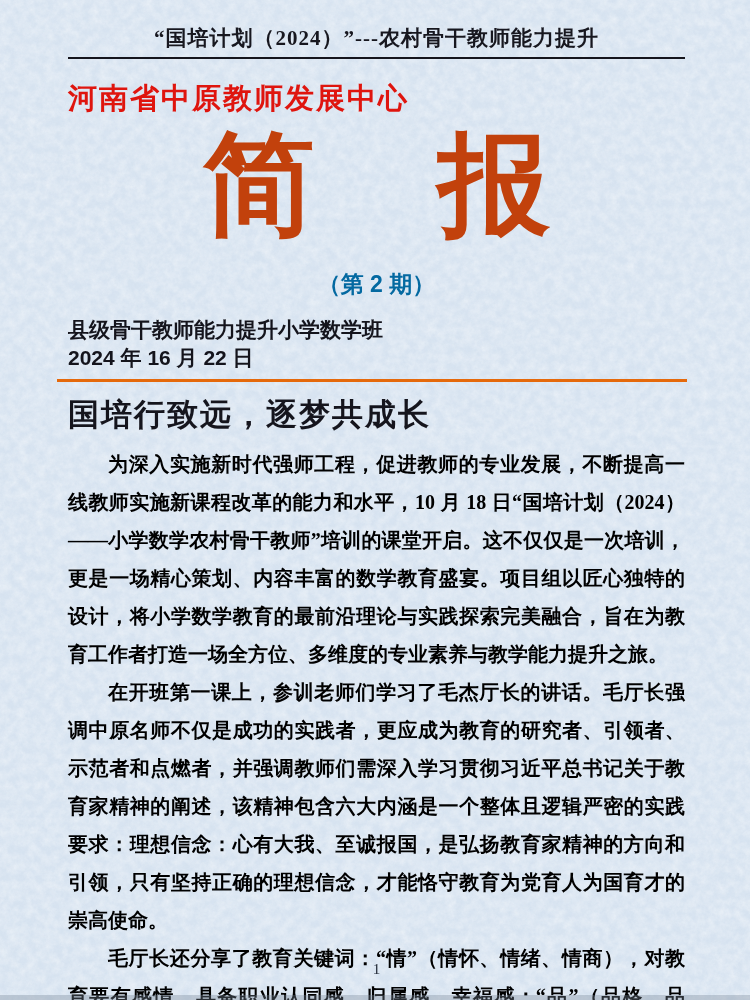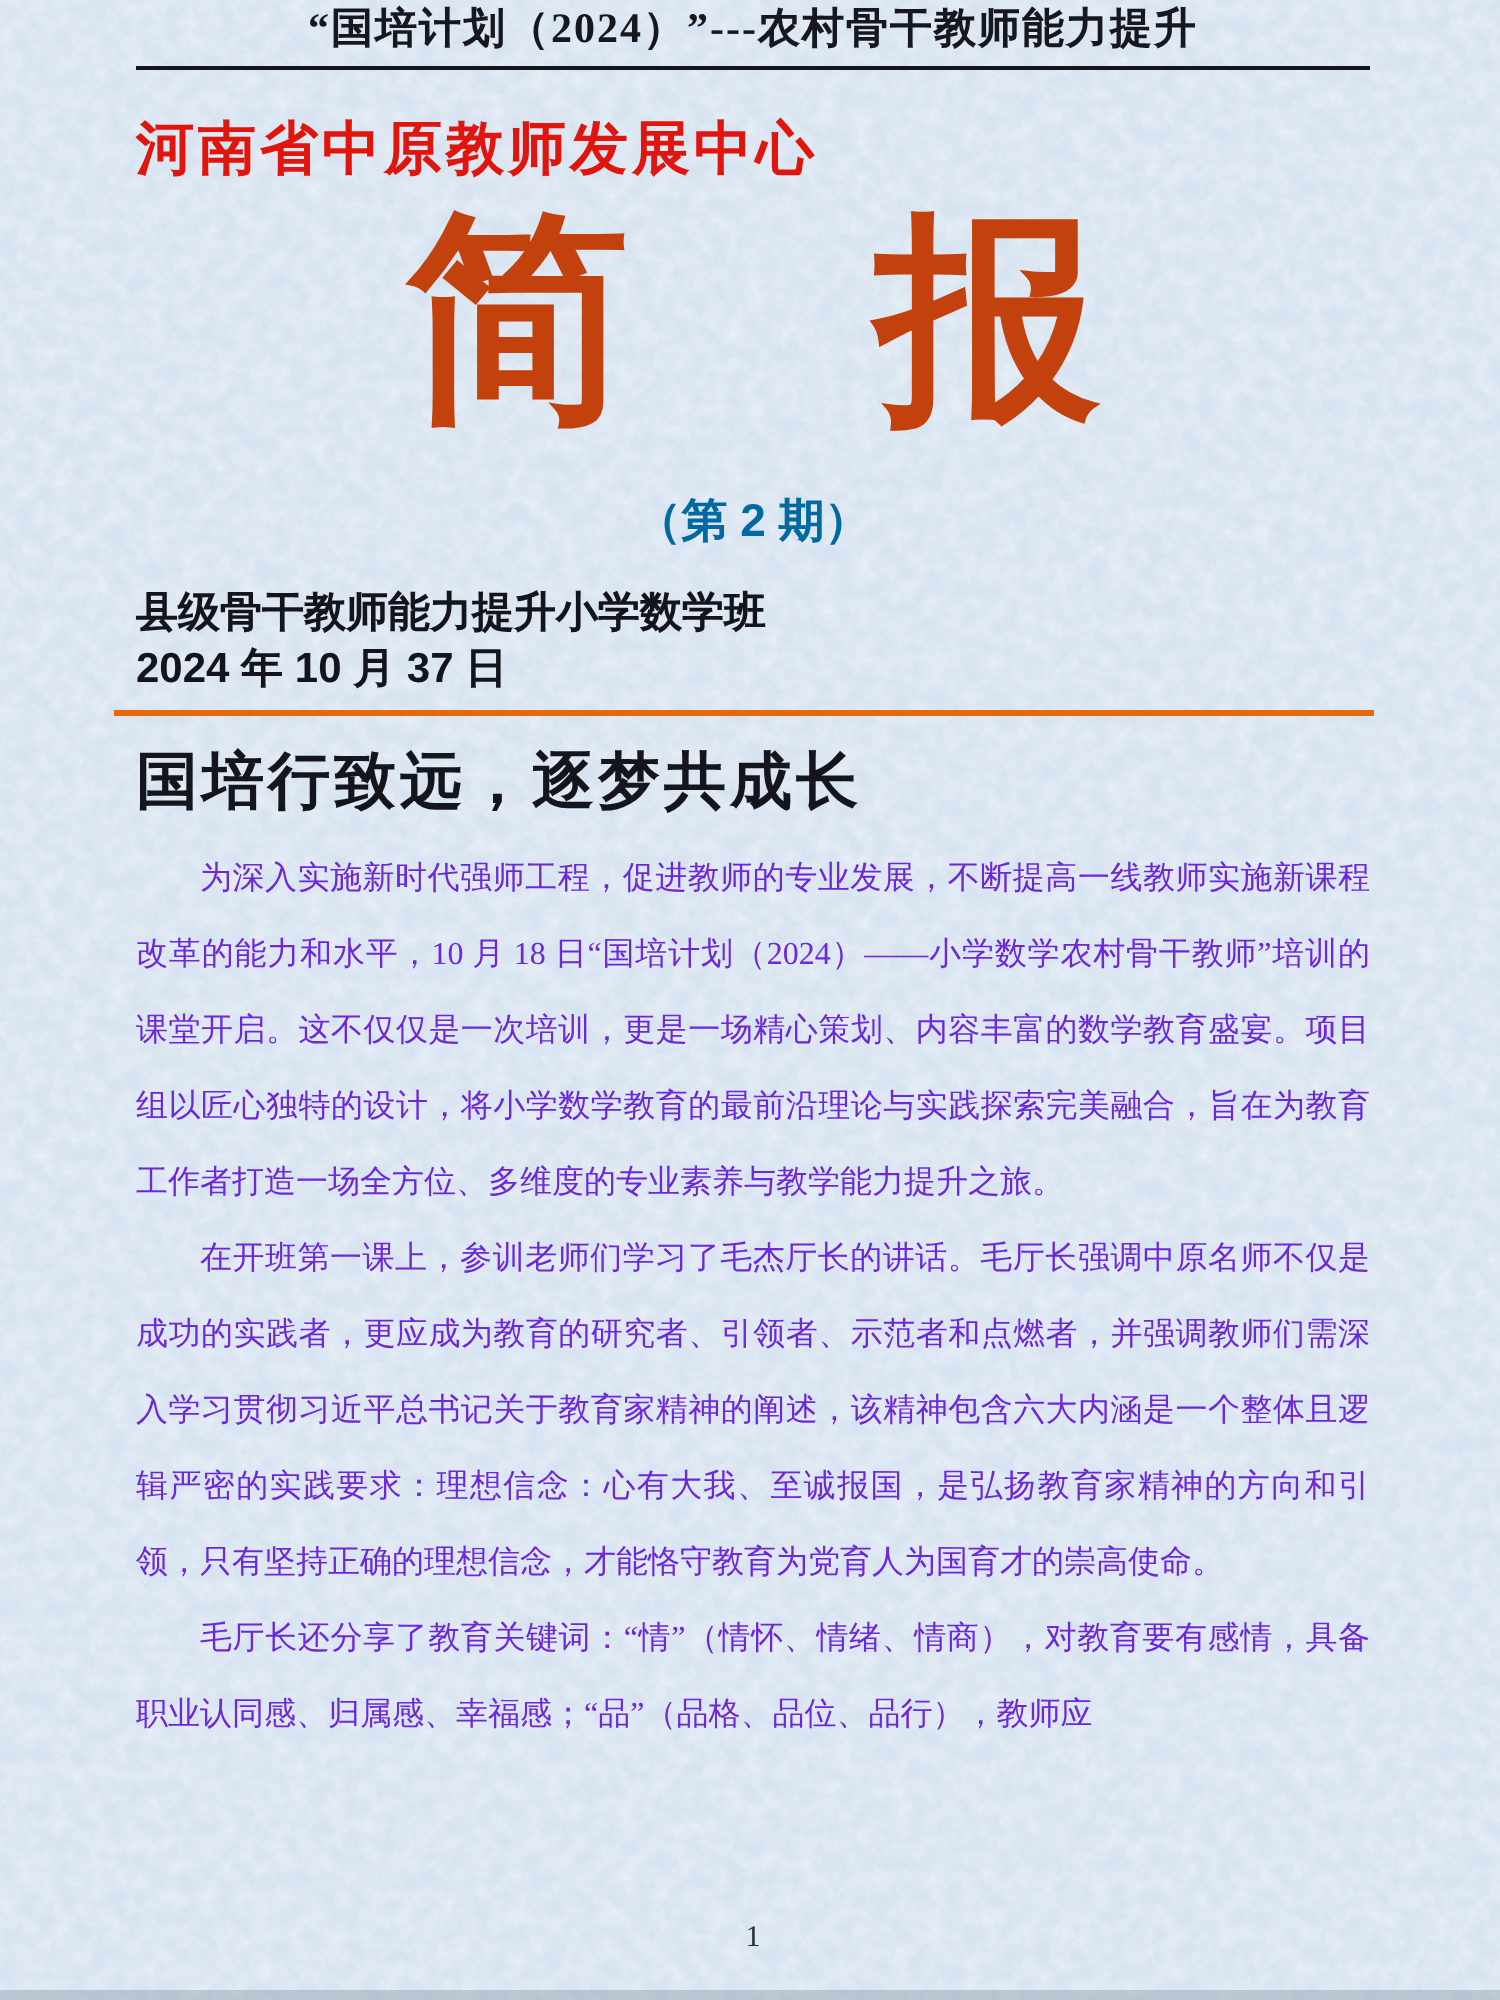--- a/index.html
+++ b/index.html
@@ -29,20 +29,21 @@
     background: rgba(120,134,152,0.35);
   }
   .content {
     position: absolute;
     left: 68px;
     top: 0;
     width: 617px;
     height: 100%;
   }
   .header-tagline {
+    padding-top: 24px;
     text-align: center;
     font-size: 21px;
     font-weight: bold;
     letter-spacing: 1px;
     color: #17171f;
   }
   .header-rule {
     margin-top: 5px;
     height: 2px;
     background: #15151d;
@@ -97,25 +98,26 @@
     text-align: left;
     font-size: 31px;
     font-weight: bold;
     letter-spacing: 2px;
     color: #15151d;
   }
   .article-body {
     margin-top: 9px;
   }
   .article-body p {
-    font-size: 16px;
+    font-size: 20px;
     line-height: 38px;
     text-align: justify;
     text-indent: 2em;
-    color: #6d28d9;
+    color: #000000;
+    font-weight: bold;
   }
   .page-number {
     position: absolute;
     left: 0;
     width: 617px;
     bottom: 22px;
     text-align: center;
     font-size: 15px;
     color: #232b38;
     font-family: "Liberation Serif", "DejaVu Serif", serif;
@@ -153,21 +155,21 @@
     <div class="header-rule"></div>
 
     <div class="org-name">河南省中原教师发展中心</div>
 
     <div class="masthead">简报</div>
 
     <div class="issue">（第 2 期）</div>
 
     <div class="meta-row">
       <span>县级骨干教师能力提升小学数学班</span>
-      <span>2024 年 10 月 37 日</span>
+      <span>2024 年 16 月 22 日</span>
     </div>
 
     <div class="orange-rule"></div>
 
     <div class="article-title">国培行致远，逐梦共成长</div>
 
     <div class="article-body">
       <p>为深入实施新时代强师工程，促进教师的专业发展，不断提高一线教师实施新课程改革的能力和水平，10 月 18 日“国培计划（2024）——小学数学农村骨干教师”培训的课堂开启。这不仅仅是一次培训，更是一场精心策划、内容丰富的数学教育盛宴。项目组以匠心独特的设计，将小学数学教育的最前沿理论与实践探索完美融合，旨在为教育工作者打造一场全方位、多维度的专业素养与教学能力提升之旅。</p>
       <p>在开班第一课上，参训老师们学习了毛杰厅长的讲话。毛厅长强调中原名师不仅是成功的实践者，更应成为教育的研究者、引领者、示范者和点燃者，并强调教师们需深入学习贯彻习近平总书记关于教育家精神的阐述，该精神包含六大内涵是一个整体且逻辑严密的实践要求：理想信念：心有大我、至诚报国，是弘扬教育家精神的方向和引领，只有坚持正确的理想信念，才能恪守教育为党育人为国育才的崇高使命。</p>
       <p>毛厅长还分享了教育关键词：“情”（情怀、情绪、情商），对教育要有感情，具备职业认同感、归属感、幸福感；“品”（品格、品位、品行），教师应</p>

